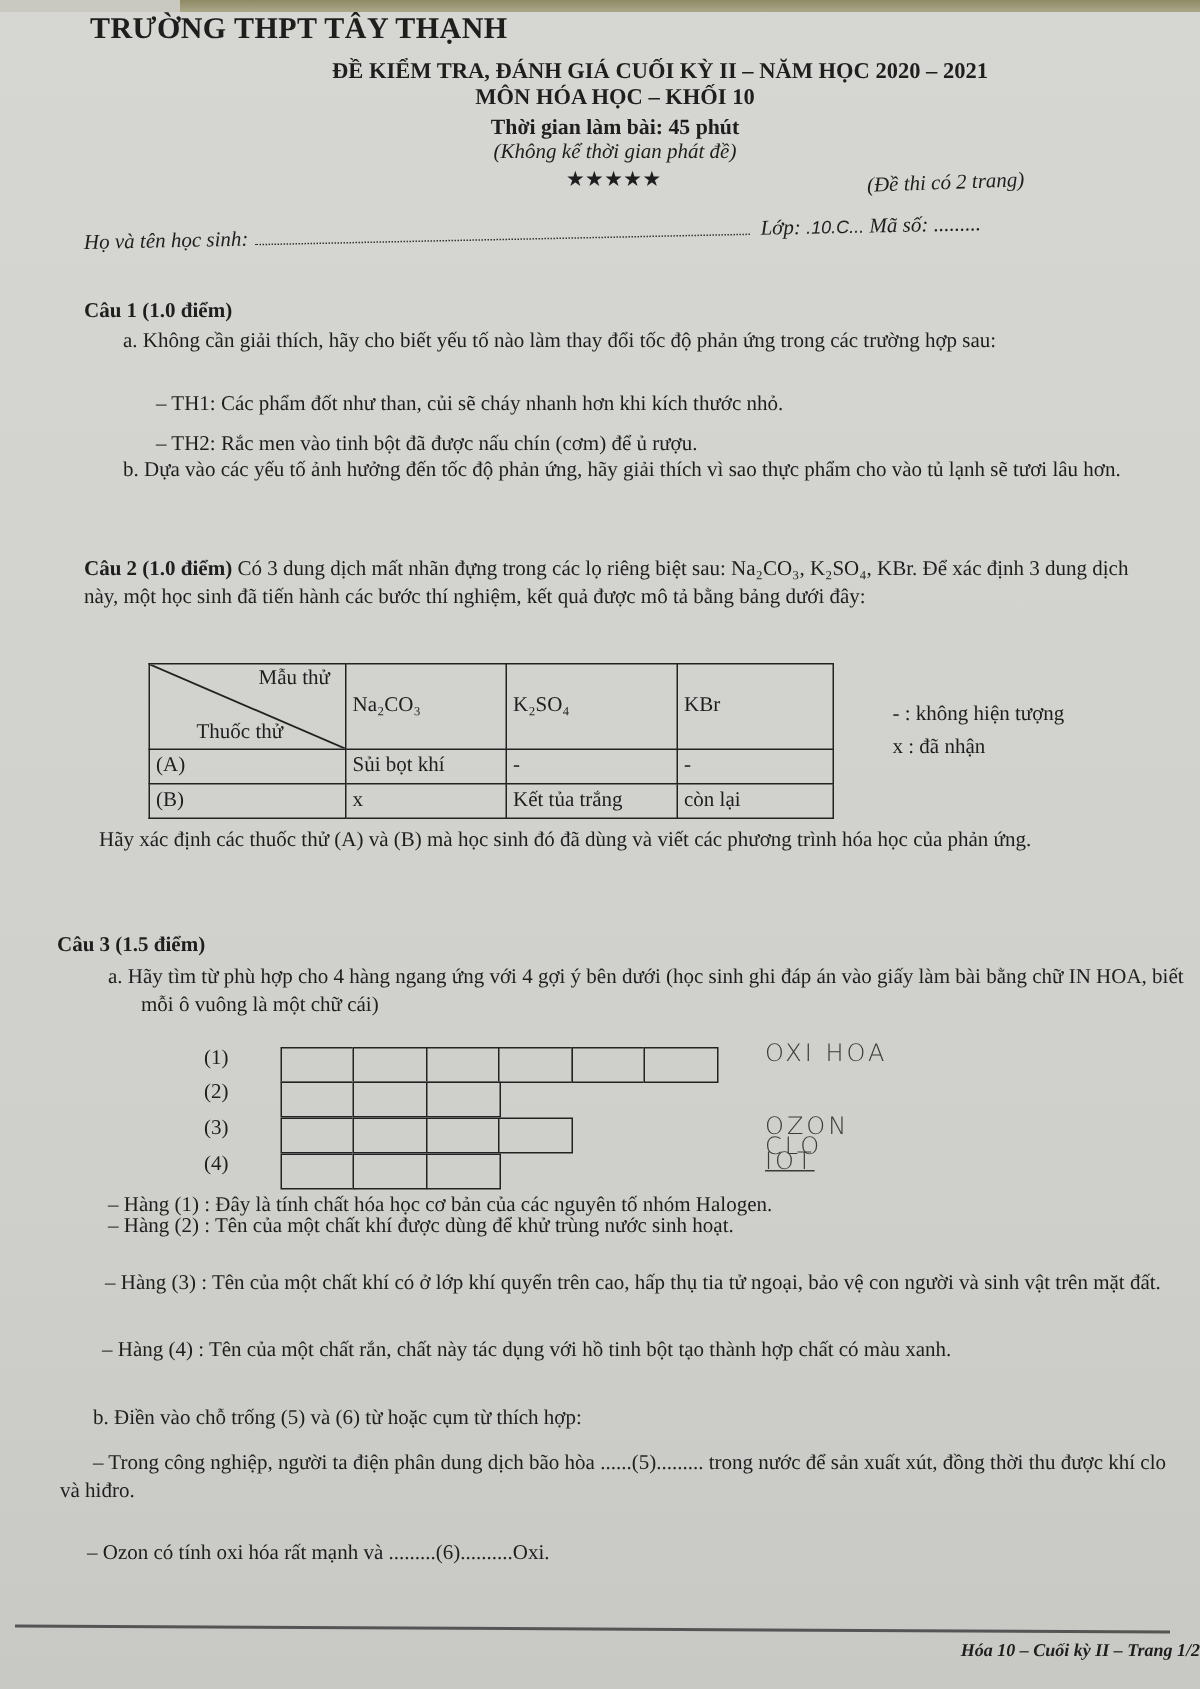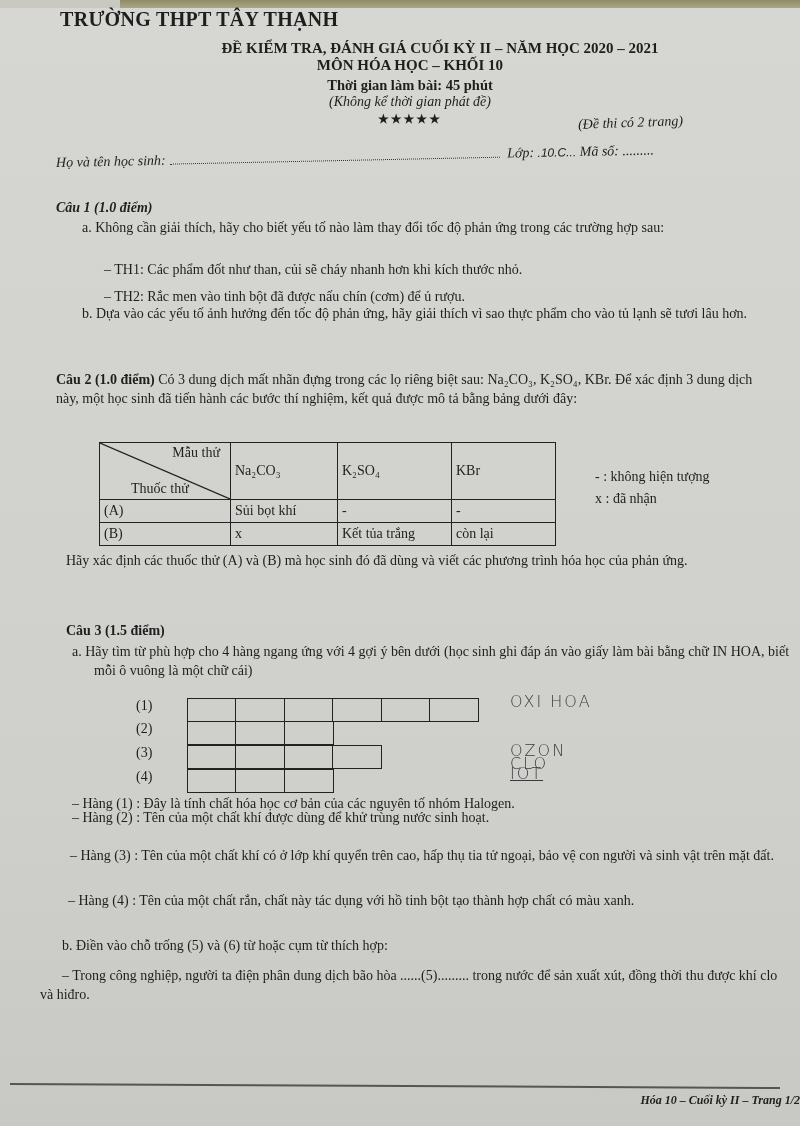--- a/index.html
+++ b/index.html
@@ -62,21 +62,21 @@
   <div class="title t5">★★★★★</div>
   <div class="pages">(Đề thi có 2 trang)</div>
 
   <div class="student">
     <span>Họ và tên học sinh:</span><span class="dots"></span>
     <span>Lớp:</span>
     <span class="cls">.10.C...</span>
     <span>Mã số: .........</span>
   </div>
 
-  <div class="block q-head" style="left:56px; top:190px;font-style:italic;">Câu 1 (1.0 điểm)</div>
+  <div class="block q-head" style="left:56px; top:190px;">Câu 1 (1.0 điểm)</div>
   <div class="block indent-a" style="left:82px; top:210px; width:680px;">a.  Không cần giải thích, hãy cho biết yếu tố nào làm thay đổi tốc độ phản ứng trong các trường hợp sau:</div>
   <div class="block" style="left:104px; top:252px;">– TH1: Các phẩm đốt như than, củi sẽ cháy nhanh hơn khi kích thước nhỏ.</div>
   <div class="block" style="left:104px; top:279px;">– TH2: Rắc men vào tinh bột đã được nấu chín (cơm) để ủ rượu.</div>
   <div class="block indent-a" style="left:82px; top:296px; width:680px;">b.  Dựa vào các yếu tố ảnh hưởng đến tốc độ phản ứng, hãy giải thích vì sao thực phẩm cho vào tủ lạnh sẽ tươi lâu hơn.</div>
 
   <div class="block" style="left:56px; top:362px; width:710px;">
     <span class="q-head">Câu 2 (1.0 điểm)</span>
     <span>Có 3 dung dịch mất nhãn đựng trong các lọ riêng biệt sau: Na₂CO₃, K₂SO₄, KBr. Để xác định 3 dung dịch này, một học sinh đã tiến hành các bước thí nghiệm, kết quả được mô tả bằng bảng dưới đây:</span>
   </div>
 
@@ -109,21 +109,21 @@
   </tbody>
     </table>
 
   <div class="legend">
     <div>- : không hiện tượng</div>
     <div>x : đã nhận</div>
   </div>
 
   <div class="block" style="left:56px; top:543px; width:715px; text-indent:10px;">Hãy xác định các thuốc thử (A) và (B) mà học sinh đó đã dùng và viết các phương trình hóa học của phản ứng.</div>
 
-  <div class="block q-head" style="left:38px; top:613px;margin-left:28px;">Câu 3 (1.5 điểm)</div>
+  <div class="block q-head" style="left:38px; top:613px;">Câu 3 (1.5 điểm)</div>
   <div class="block indent-a" style="left:72px; top:634px; width:700px;">a.  Hãy tìm từ phù hợp cho 4 hàng ngang ứng với 4 gợi ý bên dưới (học sinh ghi đáp án vào giấy làm bài bằng chữ IN HOA, biết mỗi ô vuông là một chữ cái)</div>
 
   <div class="grid">
     <div class="grid-row" style="top:0px">
       <span class="row-lbl">(1)</span>
       <div class="grid-cell"></div>
         <div class="grid-cell"></div>
         <div class="grid-cell"></div>
         <div class="grid-cell"></div>
         <div class="grid-cell"></div>
@@ -154,16 +154,17 @@
   <div class="hand" style="top:746px;">CLO</div>
   <div class="hand" style="top:733px;">OZON</div>
   <div class="hand" style="top:756px; text-decoration: underline;">IOT</div>
 
   <div class="block" style="left:72px; top:786px;">–   Hàng (1) : Đây là tính chất hóa học cơ bản của các nguyên tố nhóm Halogen.</div>
   <div class="block" style="left:72px; top:800px;">–   Hàng (2) : Tên của một chất khí được dùng để khử trùng nước sinh hoạt.</div>
   <div class="block" style="left:40px; top:838px; width:740px; text-indent:30px;">–   Hàng (3) : Tên của một chất khí có ở lớp khí quyển trên cao, hấp thụ tia tử ngoại, bảo vệ con người và sinh vật trên mặt đất.</div>
   <div class="block" style="left:40px; top:883px; width:740px; text-indent:28px;">–   Hàng (4) : Tên của một chất rắn, chất này tác dụng với hồ tinh bột tạo thành hợp chất có màu xanh.</div>
   <div class="block" style="left:62px; top:928px;">b.  Điền vào chỗ trống (5) và (6) từ hoặc cụm từ thích hợp:</div>
   <div class="block" style="left:40px; top:958px; width:745px; text-indent:22px;">–   Trong công nghiệp, người ta điện phân dung dịch bão hòa ......(5)......... trong nước để sản xuất xút, đồng thời thu được khí clo và hiđro.</div>
+  <div class="block" style="left:58px; top:1018px;">–   Ozon có tính oxi hóa rất mạnh và .........(6)..........Oxi.</div>
 
   <div class="footer-line"></div>
   <div class="footer">Hóa 10 – Cuối kỳ II – Trang 1/2</div>
 </div>
 
 </body></html>

